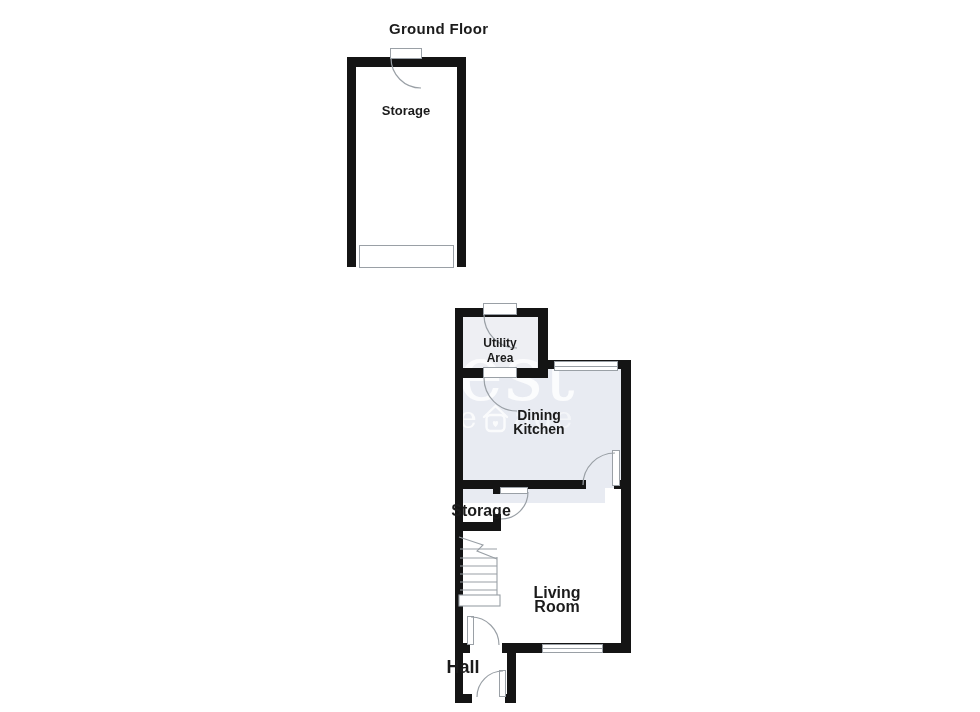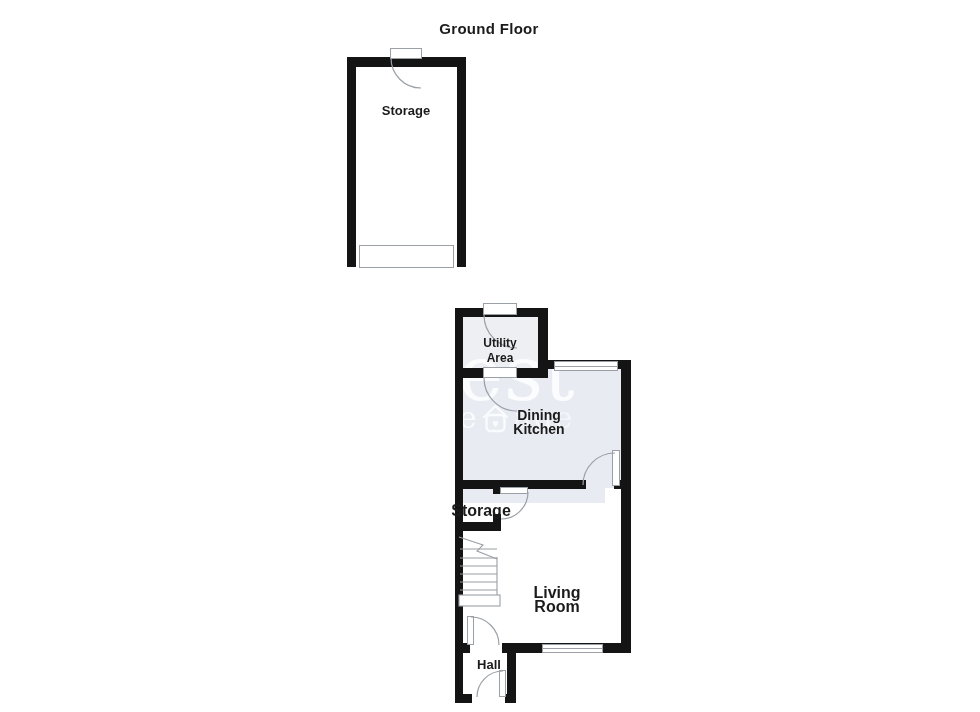--- a/index.html
+++ b/index.html
@@ -4,21 +4,21 @@
 <style>
   html,body{margin:0;padding:0;background:#fff;}
   .canvas{
     position:relative;width:980px;height:712px;
     background:var(--background,#fff);
     font-family:"Liberation Sans","DejaVu Sans",sans-serif;
     overflow:hidden;
   }
   .title{
     position:absolute;left:389px;top:20px;width:200px;
-    text-align:center;font-size:15px;font-weight:bold;
+    text-align:left;font-size:15px;font-weight:bold;
     color:var(--label,#1b1b1b);letter-spacing:.3px;z-index:6;
   }
   .fill{position:absolute;z-index:1;}
   .fill.utility{left:463px;top:317px;width:75px;height:51px;background:var(--utility-fill,#eeeff3);}
   .fill.dining{left:463px;top:369px;width:158px;height:119px;background:var(--dining-fill,#e8ebf2);}
   .fill.dining-band{left:463px;top:488px;width:142px;height:15px;background:var(--dining-fill,#e8ebf2);}
   .wall{position:absolute;background:var(--wall,#141414);z-index:3;}
   .leaf{
     position:absolute;background:#fff;
     border:1px solid var(--feature-outline,#9aa0a6);
@@ -140,17 +140,17 @@
     <div>Utility</div>
     <div>Area</div>
   </div>
   <div class="room-label" style="left:441px;top:502px;width:80px;font-size:16px;">
     <span>Storage</span>
   </div>
   <div class="room-label" style="left:507px;top:550px;width:100px;font-size:16px;line-height:14px;margin-top:36px;">
     <div>Living</div>
     <div>Room</div>
   </div>
-  <div class="room-label" style="left:449px;top:657px;width:80px;font-size:13px;">
+  <div class="room-label" style="left:423px;top:657px;width:80px;font-size:18px;">
     <span>Hall</span>
   </div>
 
 </div>
 
 </body></html>

